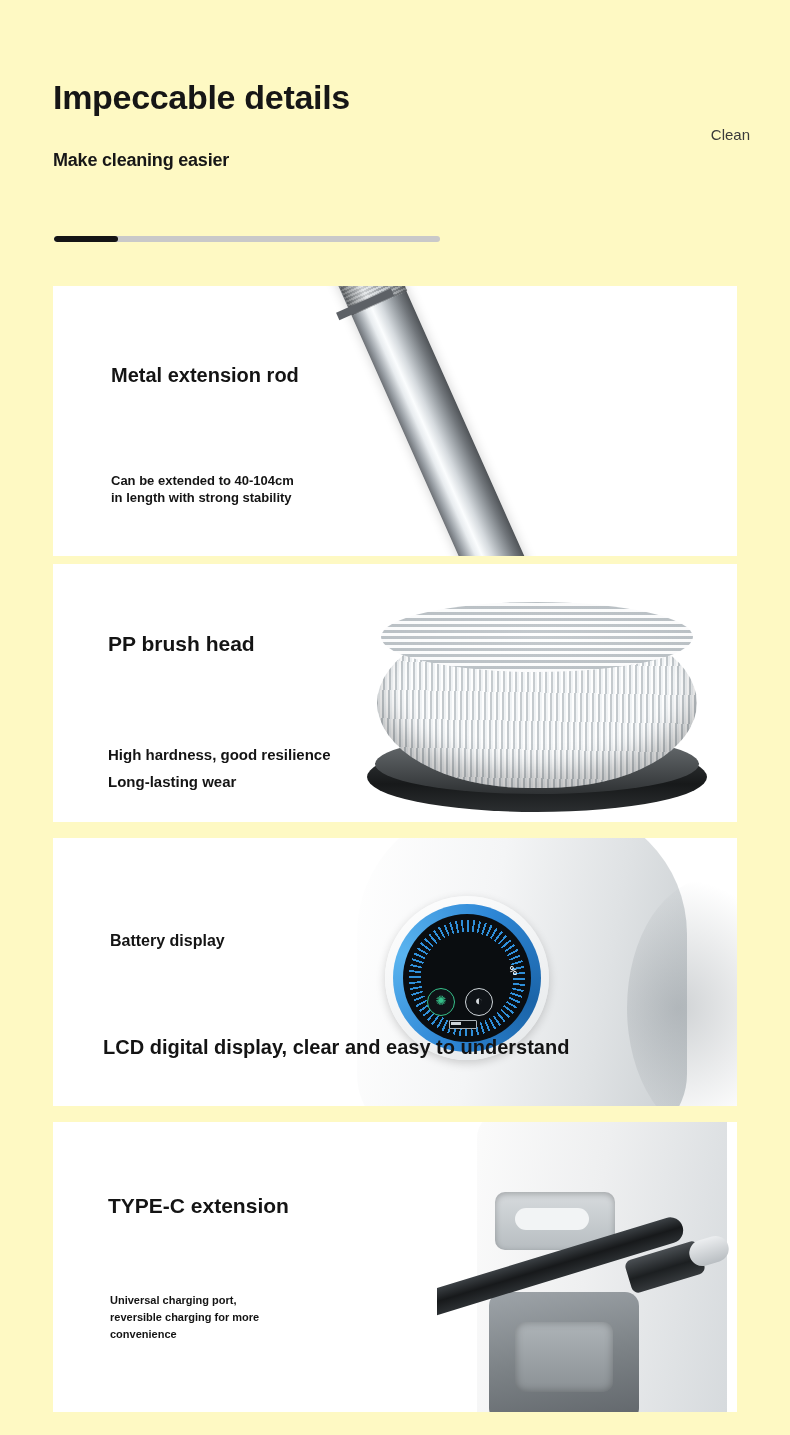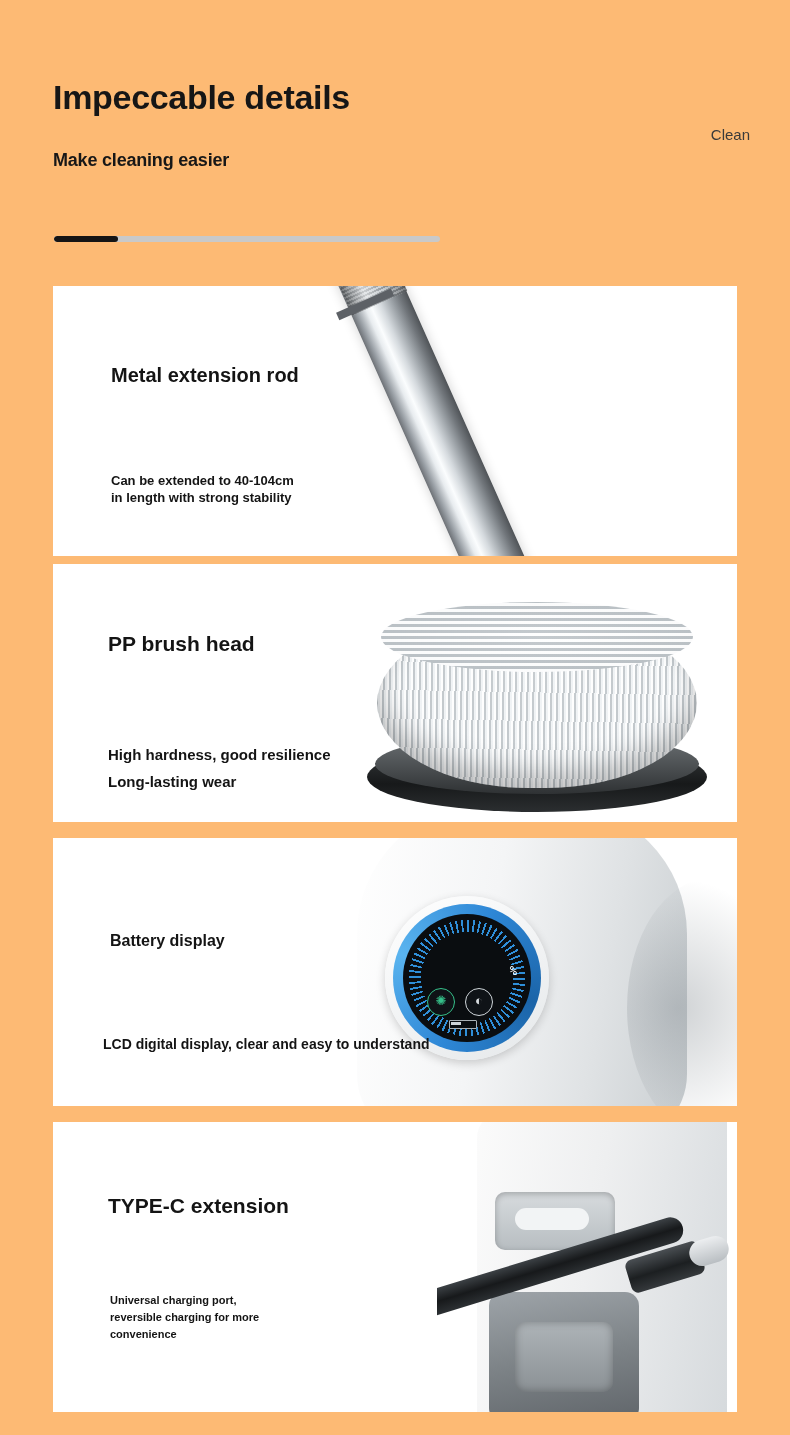--- a/index.html
+++ b/index.html
@@ -11,21 +11,21 @@
     height: 1435px;
     background: #f0f0f0;
     font-family: "Liberation Sans", sans-serif;
     overflow: hidden;
     position: relative;
   }
   .page {
     position: relative;
     width: 790px;
     height: 1435px;
-    background: #fdba74;
+    background: #fef9c3;
   }
   
   .header {
     position: absolute;
     left: 0; top: 0;
     width: 790px;
     height: 260px;
   }
   .title-main {
     position: absolute;
@@ -100,21 +100,21 @@
   
   .c1-title { left: 58px; top: 78px; font-size: 20px; }
   .c1-desc  { left: 58px; top: 142px; font-size: 13px; line-height: 17px; }
 
   
   .c2-title { left: 55px; top: 68px; font-size: 21px; }
   .c2-desc  { left: 55px; top: 133px; font-size: 15px; line-height: 27px; font-weight: bold; }
 
   
   .c3-title { left: 57px; top: 94px; font-size: 16px; }
-  .c3-desc  { left: 50px; top: 154px; font-size: 14px; }
+  .c3-desc  { left: 50px; top: 154px; font-size: 20px; }
 
   
   .c4-title { left: 55px; top: 72px; font-size: 21px; }
   .c4-desc  { left: 57px; top: 126px; font-size: 11px; line-height: 17px; }
 
   
   .rod-wrap {
     position: absolute;
     right: 0; top: 0;
     width: 420px; height: 270px;

